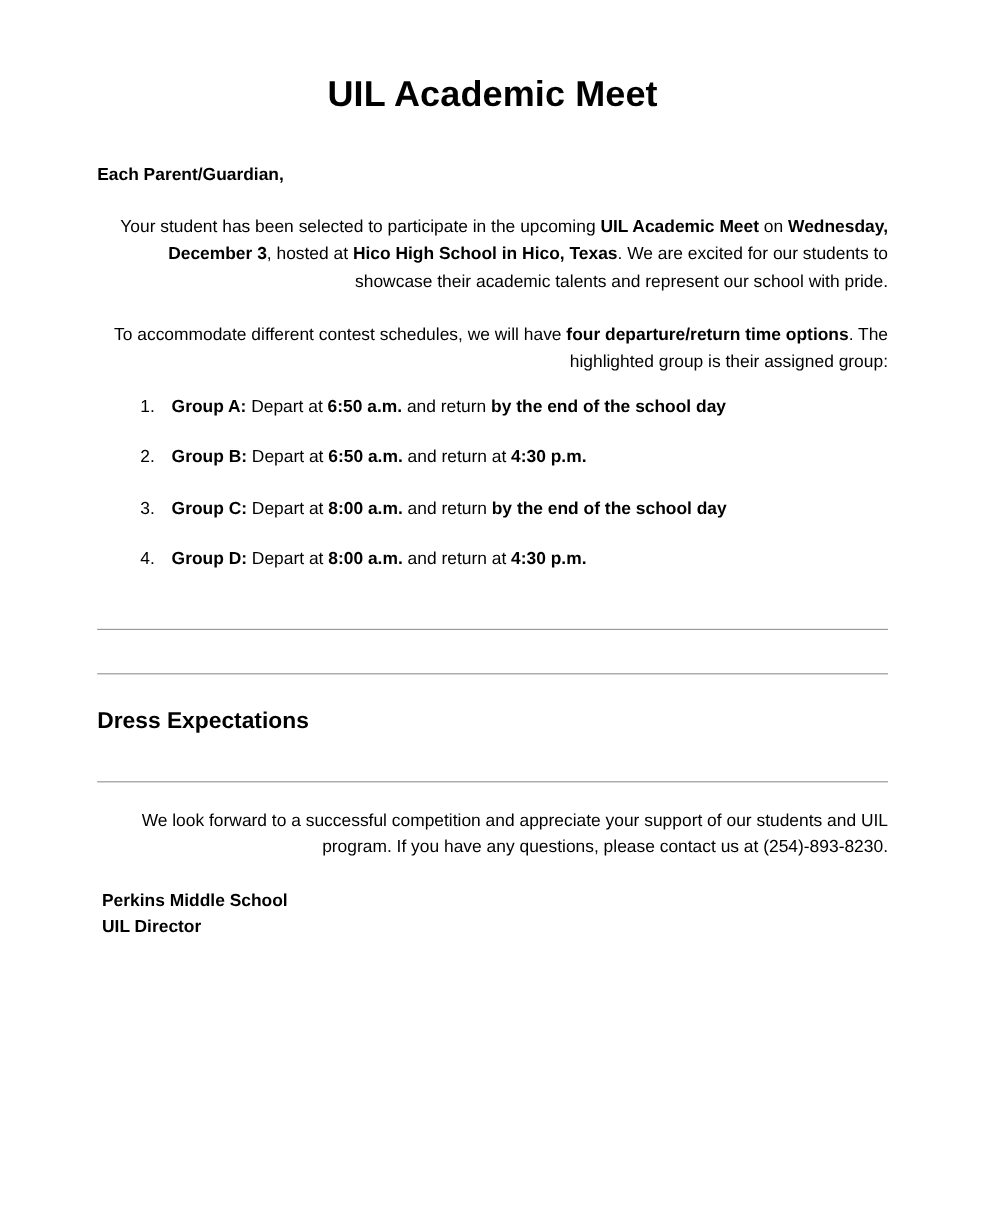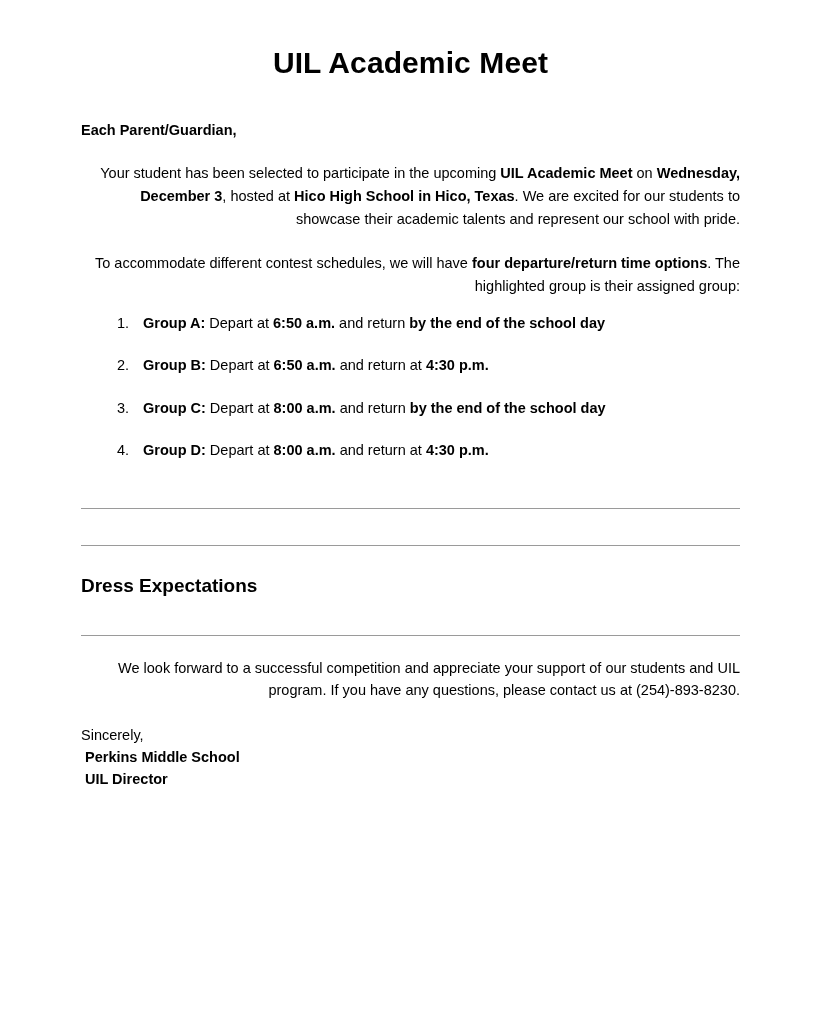--- a/index.html
+++ b/index.html
@@ -13,21 +13,21 @@
     height: 1024px;
     font-family: "Liberation Sans", sans-serif;
     color: #000000;
     -webkit-font-smoothing: antialiased;
   }
   .page {
     position: relative;
     width: 821px;
     height: 1024px;
     box-sizing: border-box;
-    padding: 0 81px;
+    padding: 16px 81px;
     background: #ffffff;
     border-radius: 24px;
   }
   .doc-title {
     margin: 0;
     padding-top: 45px;
     text-align: center;
     font-size: 30px;
     font-weight: bold;
     letter-spacing: 0.1px;
@@ -128,18 +128,17 @@
   <h2 class="section-heading">Dress Expectations</h2>
 
 
   <div class="rule-wrap-3">
     <hr class="section-rule">
   </div>
 
   <p class="body-text closing">We look forward to a successful competition and appreciate your support of our students and UIL program. If you have any questions, please contact us at (254)-893-8230.</p>
 
   <div class="signature">
-    <div class="sincerely">Sincerely,</div>
     <div class="sig-line">Perkins Middle School</div>
     <div class="sig-line">UIL Director</div>
   </div>
 
 </div>
 
 </body></html>

